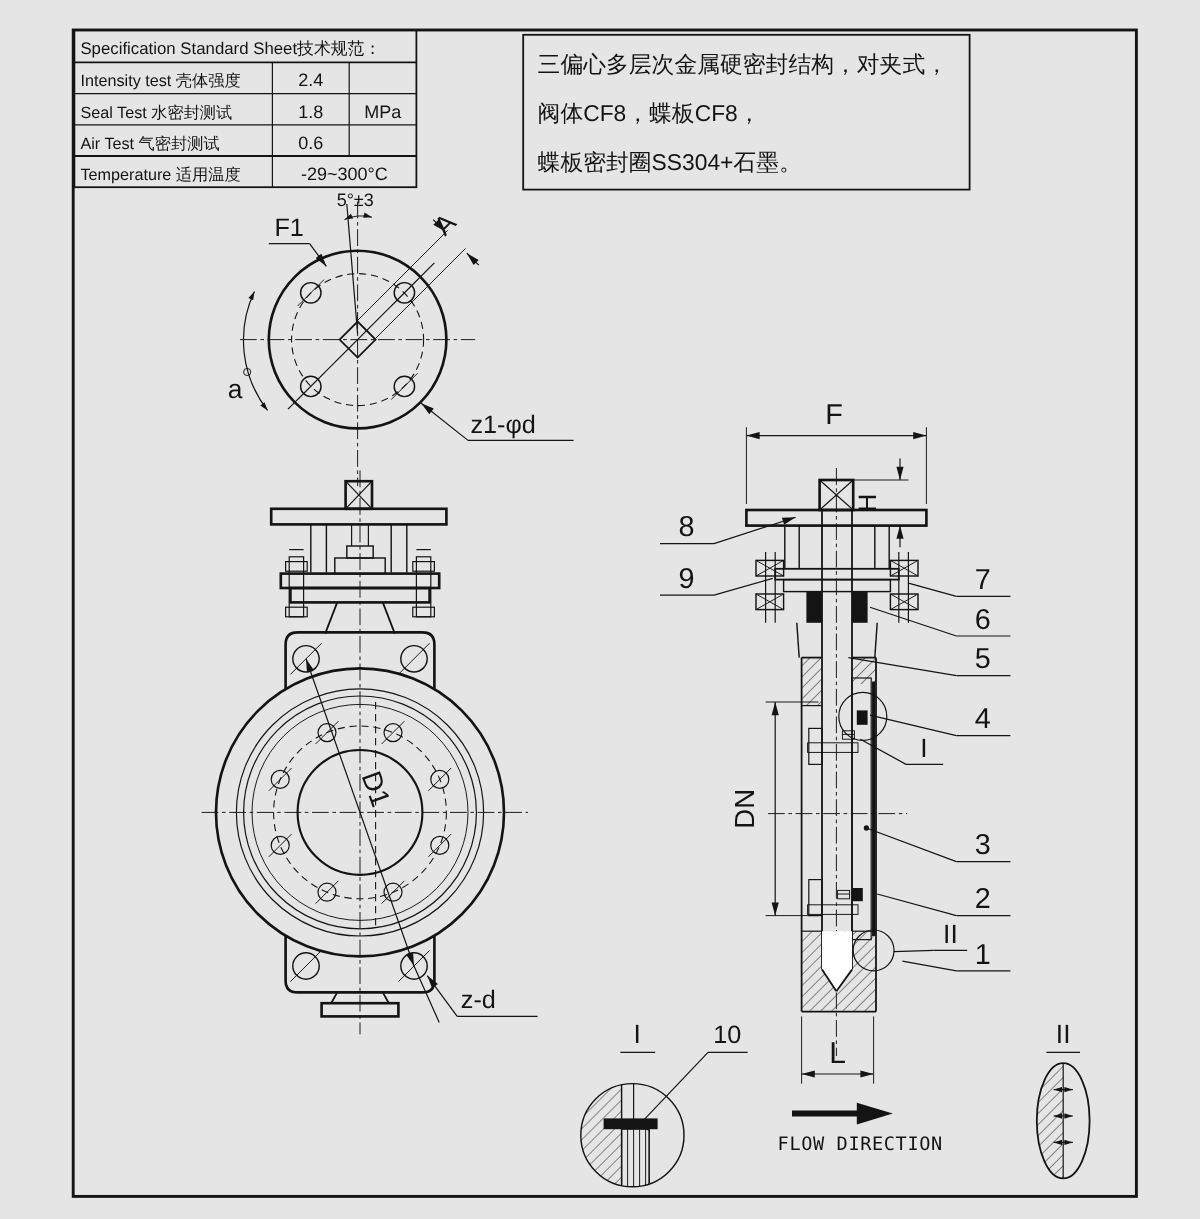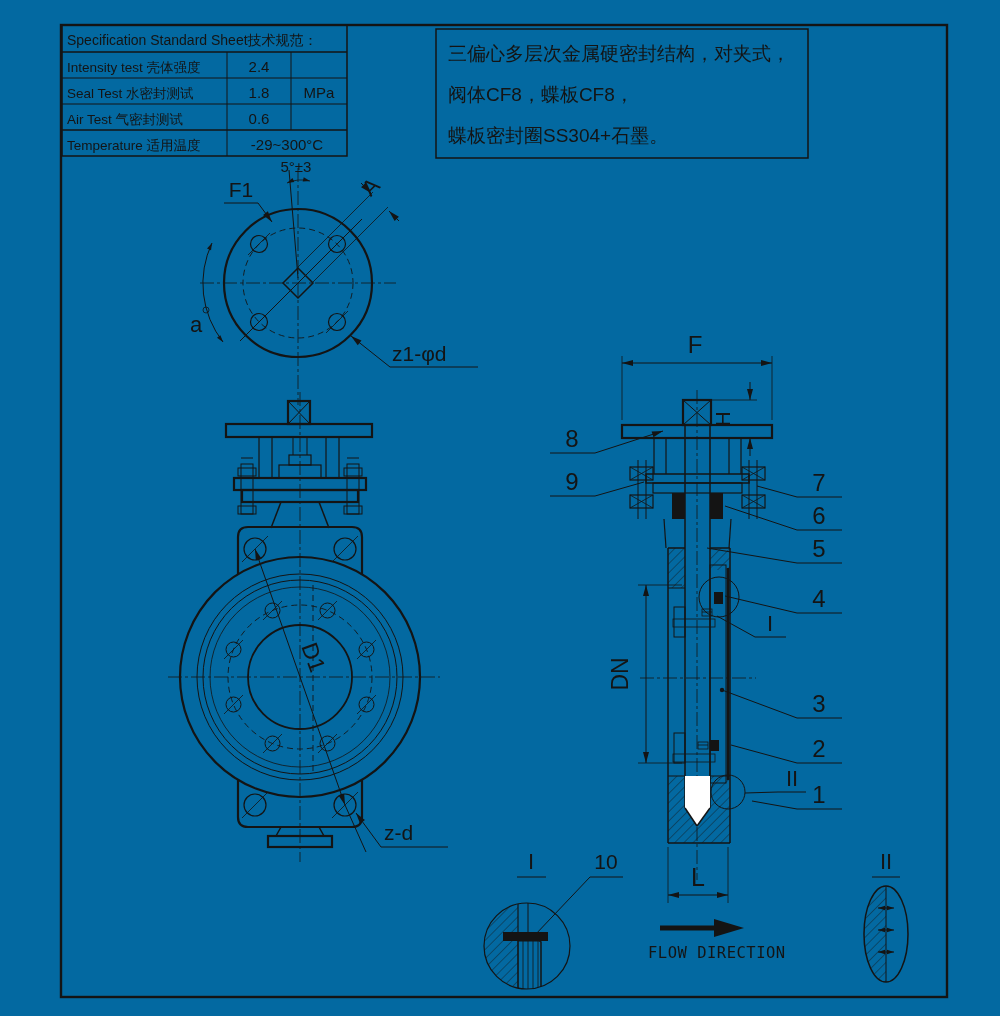--- a/index.html
+++ b/index.html
@@ -1,16 +1,16 @@
 <!DOCTYPE html>
 <html><head>
 <meta charset="utf-8">
 <style>
   html,body{margin:0;padding:0;background:#fff;width:1000px;height:1016px;overflow:hidden}
-  #sheet{position:relative;width:1000px;height:1016px;background:#0369a1}
+  #sheet{position:relative;width:1000px;height:1016px;background:#e5e5e5}
   svg{display:block}
   text{font-family:"Liberation Sans","DejaVu Sans",sans-serif;fill:#141414}
   .mono{font-family:"DejaVu Sans Mono","Liberation Mono",monospace}
   .ln{stroke:#141414;fill:none}
   .cl{stroke:#141414;fill:none;stroke-width:.8;stroke-dasharray:14 3 3 3}
   .dash{stroke:#141414;fill:none;stroke-width:.9;stroke-dasharray:6 4}
   .thin{stroke-width:.8}.t1{stroke-width:1}.t12{stroke-width:1.2}.t15{stroke-width:1.5}.t2{stroke-width:2.2}
   .lead{stroke:#141414;stroke-width:1;fill:none}
 </style>
 </head>

